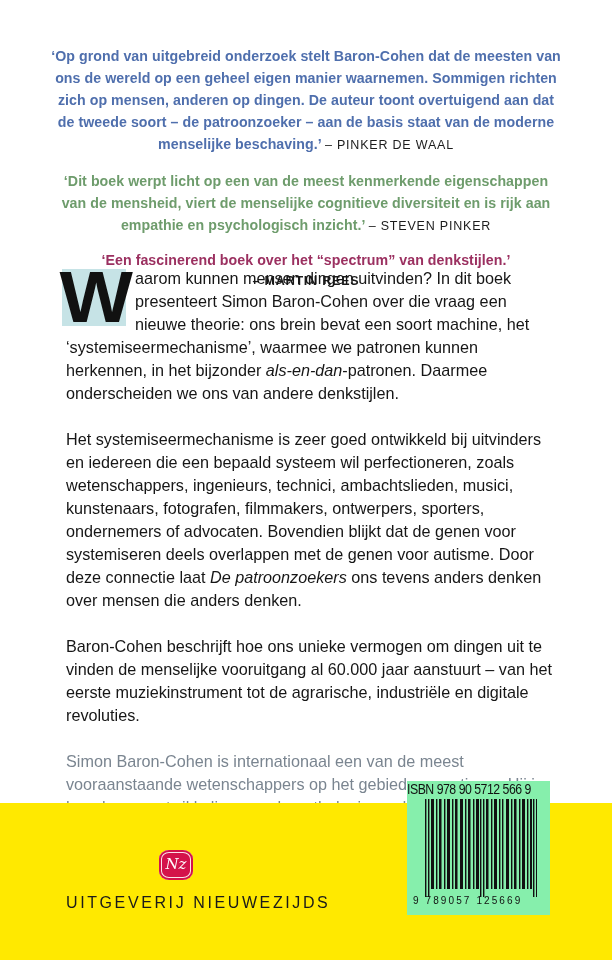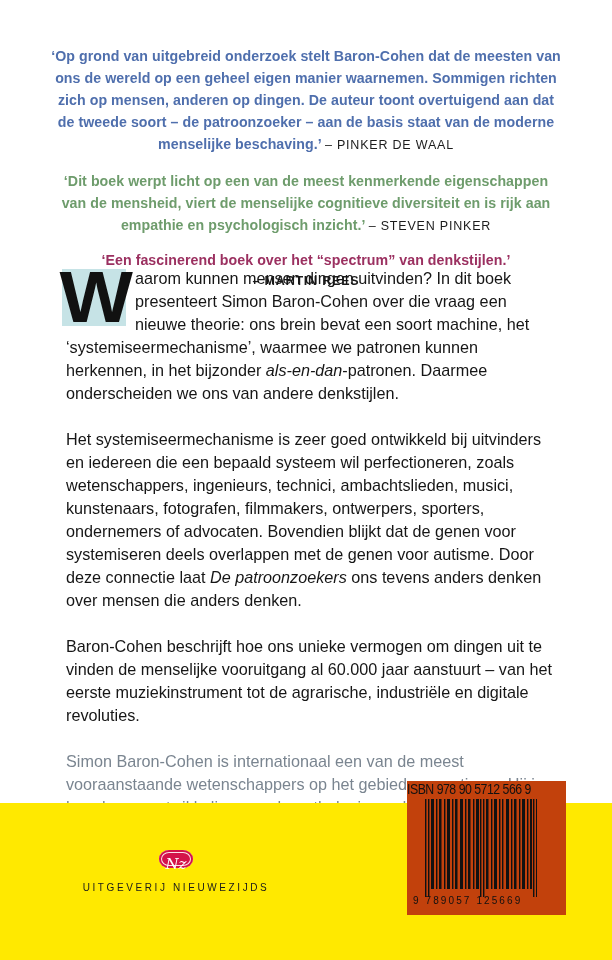--- a/index.html
+++ b/index.html
@@ -27,30 +27,30 @@
     position: absolute; left: 0; right: 0; top: -4px; text-align: center;
     font-size: 72px; line-height: 64px; font-weight: bold; color: #111; letter-spacing: -3px;
     transform: scaleX(1.08);
   }
   .bio { color: #7a8590; }
 
   .yellow-band { position: absolute; left: 0; top: 803px; width: 612px; height: 157px; background: #ffe900; }
 
   .logo { position: absolute; left: 66px; top: 850px; width: 220px; text-align: center; }
   .logo-badge {
-    width: 34px; height: 18px; margin: 0 auto; background: #d4134a; border-radius: 10px / 9px;
+    width: 34px; height: 30px; margin: 0 auto; background: #d4134a; border-radius: 10px / 9px;
     position: relative; box-shadow: inset 0 0 0 2px #d4134a, inset 0 0 0 3px #fbe3e8;
   }
   .logo-badge span {
     position: absolute; left: 0; right: 0; top: 4px; text-align: center; color: #fff;
     font-family: "DejaVu Serif", serif; font-style: italic; font-size: 15px; line-height: 20px;
   }
-  .logo-name { margin-top: 14px; font-size: 10px; letter-spacing: 2.6px; color: #1a1a1a; white-space: nowrap; }
+  .logo-name { margin-top: 14px; font-size: 16px; letter-spacing: 2.6px; color: #1a1a1a; white-space: nowrap; }
 
-  .barcode-box { position: absolute; left: 407px; top: 781px; width: 159px; height: 134px; background: #c2410c; }
+  .barcode-box { position: absolute; left: 407px; top: 781px; width: 143px; height: 134px; background: #86efac; }
   .isbn-label {
     position: absolute; left: 0px; top: 0px; width: 145px; font-size: 15px; line-height: 16px;
     color: #111; letter-spacing: -0.6px; transform: scaleX(0.82); transform-origin: left top; white-space: nowrap;
   }
   .bars { position: absolute; left: 18px; top: 18px; width: 112px; height: 98px; }
   .barcode-digits {
     position: absolute; left: 6px; top: 114px; font-size: 10px; letter-spacing: 2.1px; color: #111;
     white-space: nowrap;
   }
 </style>

